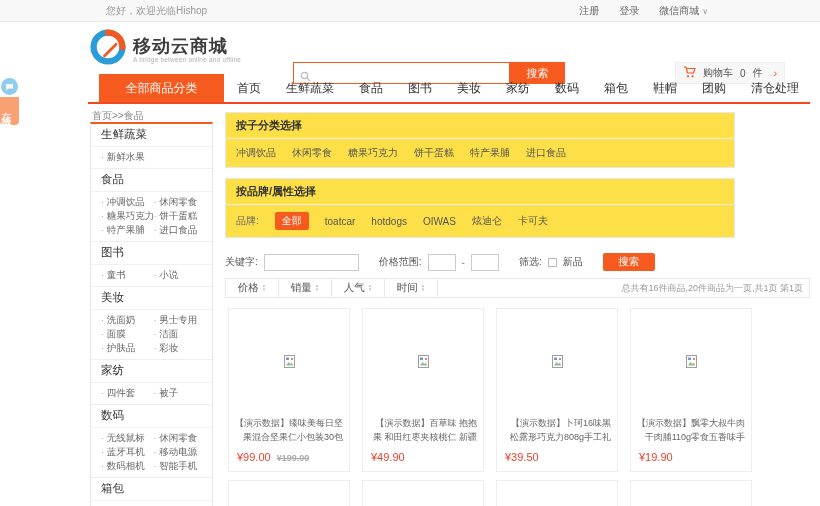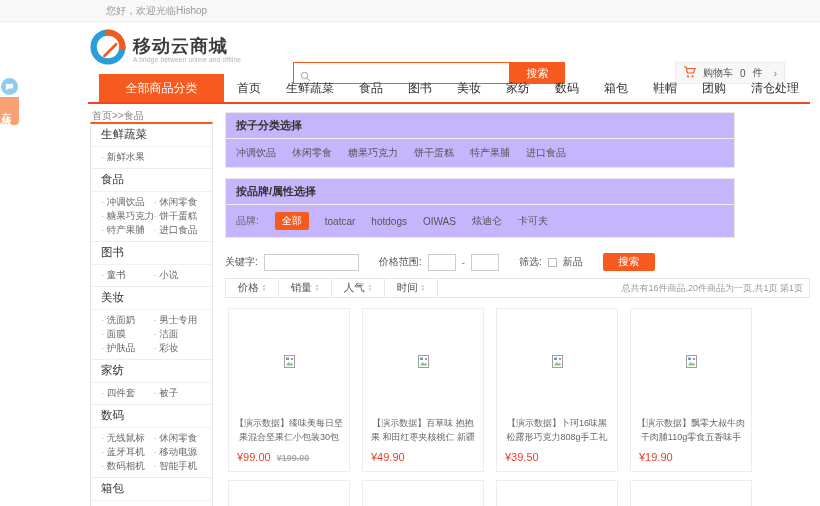--- a/index.html
+++ b/index.html
@@ -73,21 +73,21 @@
     border:1px solid #e5e5e5; border-top:2px solid #f75a1f; background:#fff;
   }
   .sb-sec { border-bottom:1px solid #eee; }
   .sb-sec:last-child { border-bottom:none; }
   .sb-title { padding:3px 10px 4px; font-size:11.5px; color:#333; line-height:15px; border-bottom:1px solid #f1f1f1; cursor:pointer; }
   .sb-items { padding:3px 6px 4px 10px; display:grid; grid-template-columns:1fr 1fr; font-size:9.5px; color:#666; }
   .sb-item { line-height:14px; cursor:pointer; white-space:nowrap; overflow:hidden; }
   .sb-item::before { content:"· "; color:#aaa; }
   
   .main { position:absolute; left:225px; top:112px; width:585px; }
-  .panel { width:510px; border:1px solid #e7e7e7; margin-bottom:10px; background:#c4b5fd; }
+  .panel { width:510px; border:1px solid #e7e7e7; margin-bottom:10px; background:#fde047; }
   .panel-title { padding:5px 10px; font-size:11px; font-weight:bold; color:#333; border-bottom:1px solid #efefef; }
   .panel-body { padding:7px 10px; display:flex; align-items:center; gap:16px; font-size:10px; color:#555; }
   .panel-body .opt { cursor:pointer; white-space:nowrap; }
   .brand-label { color:#666; }
   .chip { background:#f75a1f; color:#fff; padding:2px 7px; border-radius:2px; cursor:pointer; }
   .filter-row { margin:15px 0 7px; display:flex; align-items:center; gap:6px; font-size:10px; color:#555; }
   .kw-input { width:95px; height:17px; border:1px solid #ccc; outline:none; padding:0 4px; font-size:10px; }
   .price-input { width:28px; height:17px; border:1px solid #ccc; outline:none; padding:0 3px; font-size:10px; }
   .range-sep { color:#888; }
   .cb { display:inline-block; width:9px; height:9px; border:1px solid #bbb; background:#fff; cursor:pointer; }
@@ -105,32 +105,37 @@
   }
   .arrs { display:flex; flex-direction:column; justify-content:center; }
   .arrs i { font-style:normal; font-size:4.5px; line-height:4px; color:#c2c2c2; }
   .sort-summary { margin-left:auto; padding-right:6px; font-size:9px; color:#999; }
   
   .grid { margin:10px 0 0 3px; display:flex; gap:12px; }
   .card { width:122px; border:1px solid #ededed; background:#fff; cursor:pointer; }
   .card-img { height:108px; display:flex; align-items:center; justify-content:center; }
   .card-title {
     height:28px; padding:0 6px; font-size:9px; color:#666; line-height:13.5px;
-    text-align:center; overflow:hidden;
+    text-align:right; overflow:hidden;
   }
   .card-price { padding:6px 8px 8px; font-size:11px; color:#e5432e; }
   .orig { margin-left:6px; font-size:9px; color:#aaa; text-decoration:line-through;font-weight:bold; }
   .grid2 { margin:8px 0 0 3px; display:flex; gap:12px; }
   .card.stub { height:120px; }
 </style>
 </head>
 <body>
 
 <div class="topbar">
   <span class="greeting">您好，欢迎光临Hishop</span>
+  <div class="links">
+    <span>注册</span>
+    <span>登录</span>
+    <span><span>微信商城</span><span class="caret-icon">∨</span></span>
+  </div>
 </div>
 
 <div class="header">
   <div class="logo">
     <span>
       <svg width="36" height="36" viewBox="0 0 40 40">
         <path d="M20 4 a16 16 0 1 0 16 16" fill="none" stroke="#2a9cd8" stroke-width="7" stroke-linecap="round"></path>
         <path d="M36 20 a16 16 0 0 0 -16 -16" fill="none" stroke="#f05a23" stroke-width="7" stroke-linecap="round"></path>
         <path d="M12 26 L26 12" stroke="#fff" stroke-width="3" stroke-linecap="round"></path>
         <path d="M16 30 L29 17" stroke="#f05a23" stroke-width="3" stroke-linecap="round"></path>

